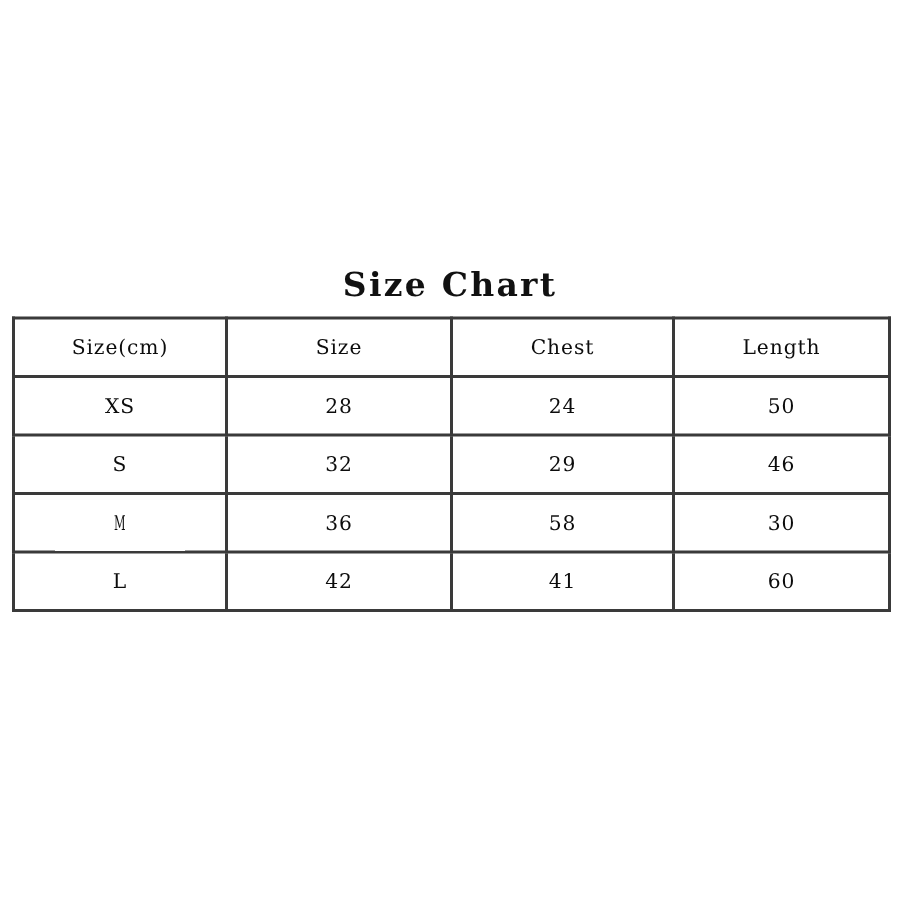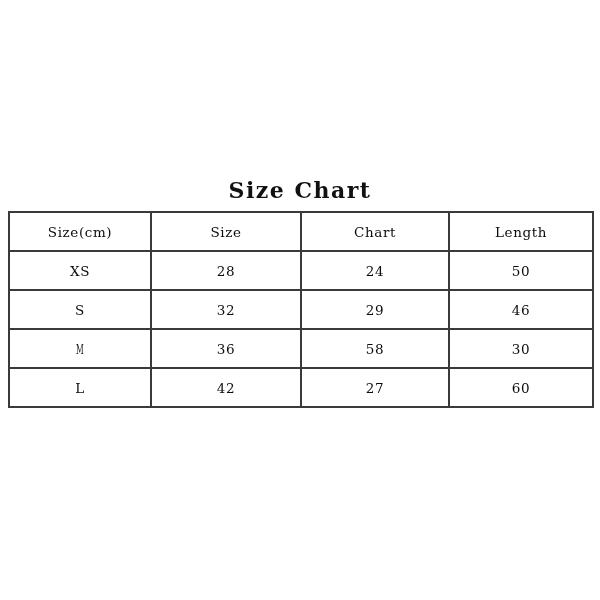--- a/index.html
+++ b/index.html
@@ -103,21 +103,21 @@
       <colgroup>
         <col class="c0">
           <col class="c1">
           <col class="c2">
           <col class="c3">
       </colgroup>
       <thead>
         <tr>
           <th class="header-cell">Size(cm)</th>
           <th class="header-cell">Size</th>
-          <th class="header-cell">Chart</th>
+          <th class="header-cell">Chest</th>
           <th class="header-cell">Length</th>
         </tr>
       </thead>
       <tbody>
         <tr>
           <td class="size-name">XS</td>
           <td>28</td>
           <td>24</td>
           <td>50</td>
         </tr>
@@ -129,20 +129,20 @@
         </tr>
         <tr>
           <td class="size-name narrow-glyph">M</td>
           <td>36</td>
           <td>58</td>
           <td>30</td>
         </tr>
         <tr>
           <td class="size-name">L</td>
           <td>42</td>
-          <td>27</td>
+          <td>41</td>
           <td>60</td>
         </tr>
       </tbody>
     </table>
   </div>
 
 </div>
 
 </body></html>

